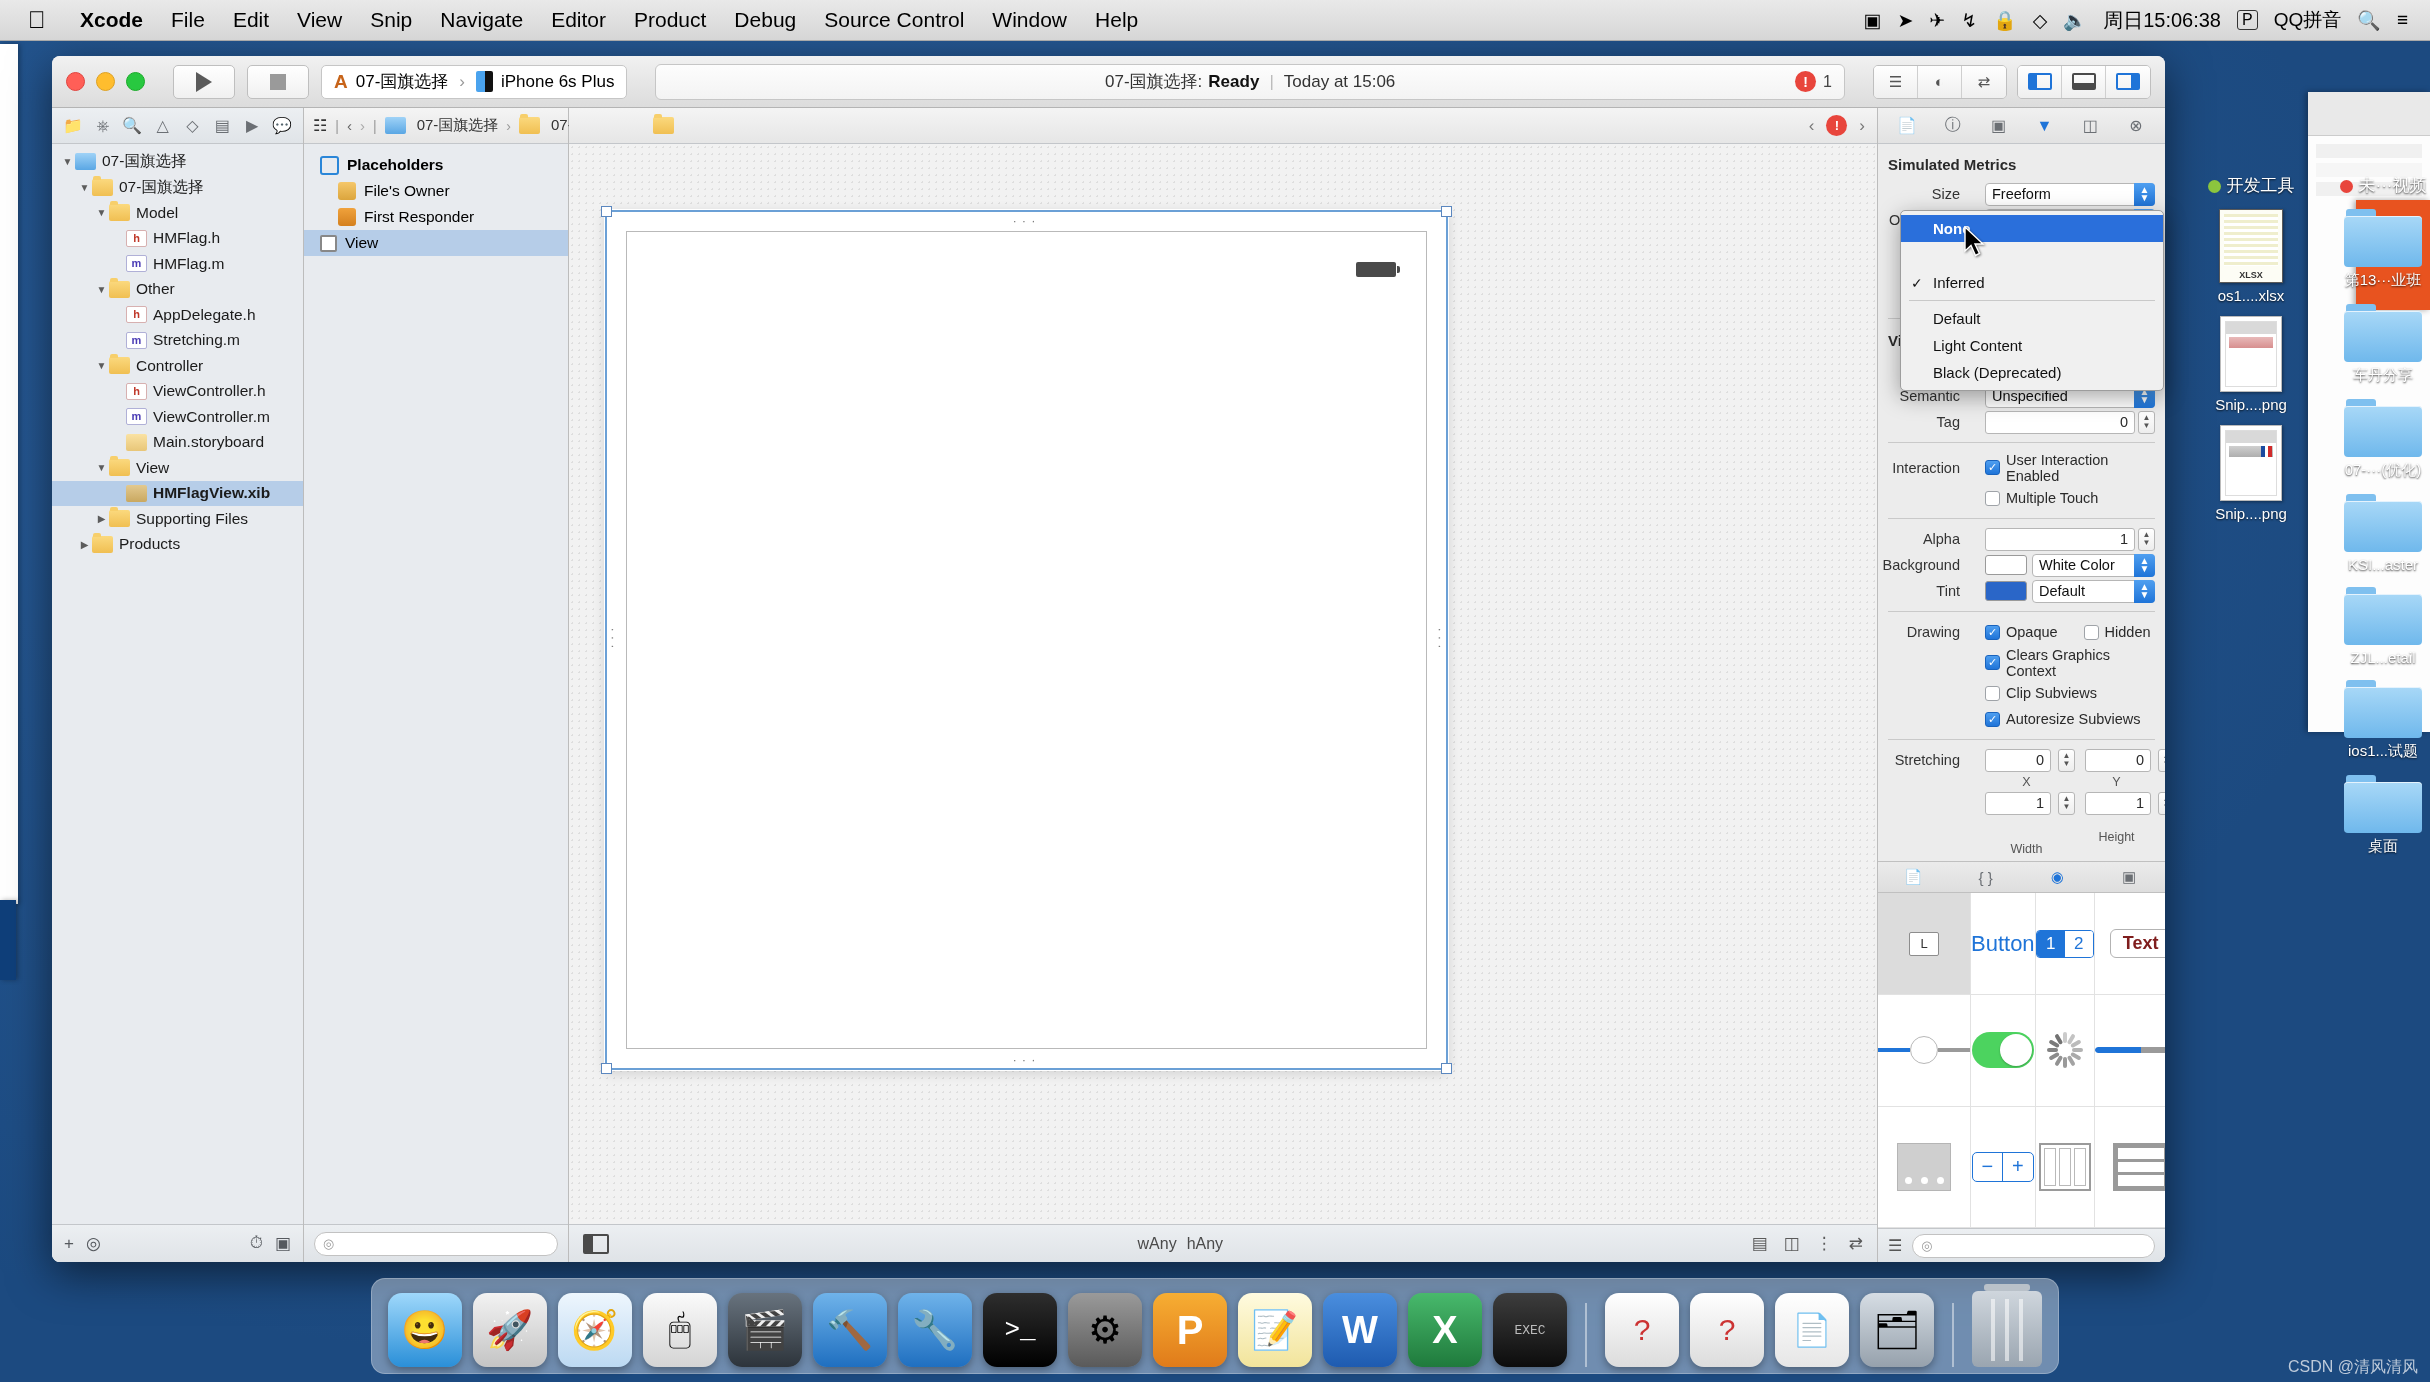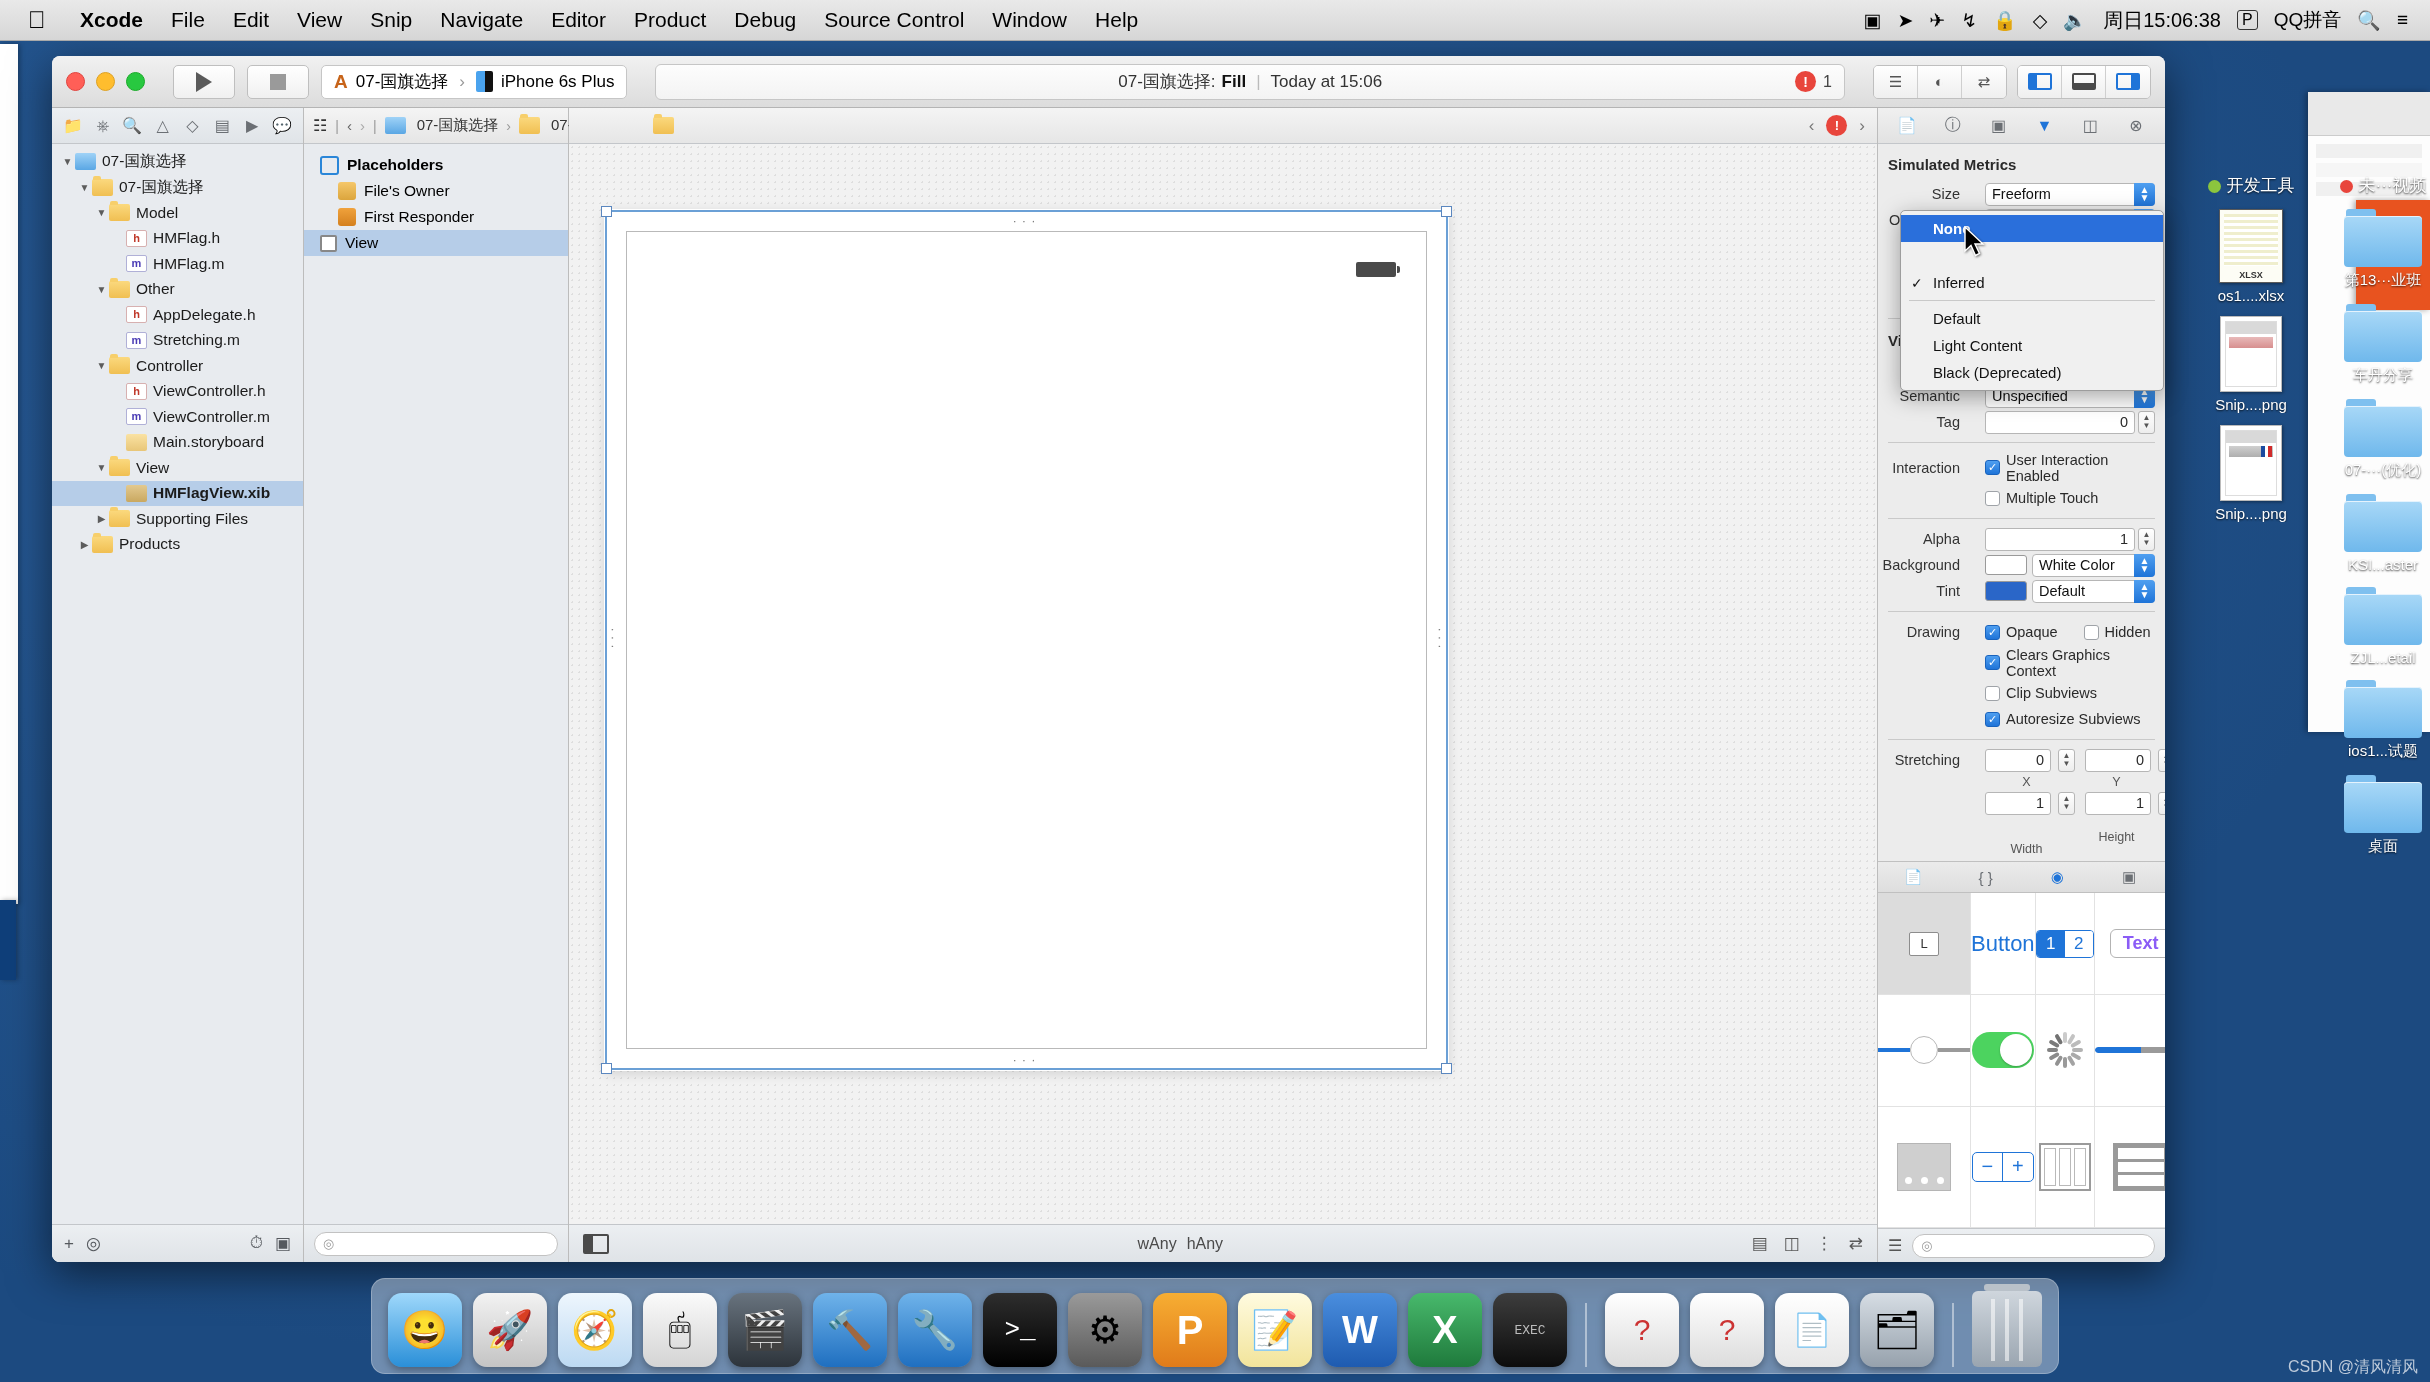--- a/index.html
+++ b/index.html
@@ -329,21 +329,21 @@
     background:linear-gradient(180deg,#eceff2,#dfe3e7);border-top:1px solid #c3c6ca;}
 
   
   .g-label{width:30px;height:24px;border:1px solid #8d8d8d;border-radius:2px;background:#fff;
     display:flex;align-items:center;justify-content:center;font-size:13px;color:#333;}
   .g-button{ color:#1f74d8; font-size:22px; }
   .g-seg{ display:flex;border:1px solid #1f74d8;border-radius:4px;overflow:hidden;font-size:17px; }
   .g-seg i{ width:28px;height:26px;display:flex;align-items:center;justify-content:center;font-style:normal;}
   .g-seg i:first-child{ background:#1f74d8;color:#fff; }
   .g-seg i:last-child{ background:#fff;color:#1f74d8; }
-  .g-text{ border:1px solid #b3b3b3;border-radius:6px;padding:3px 12px;font-size:18px;font-weight:bold;color:#8b5cf6;background:#fff;}
+  .g-text{ border:1px solid #b3b3b3;border-radius:6px;padding:3px 12px;font-size:18px;font-weight:bold;color:#7f1d1d;background:#fff;}
   .g-slider{ display:flex;align-items:center;width:92px; }
   .g-slider .l{flex:1;height:4px;background:#1f74d8;}
   .g-slider .k{width:28px;height:28px;border-radius:50%;background:#fff;border:1px solid #b8b8b8;}
   .g-slider .r{flex:1;height:4px;background:#9a9a9a;}
   .g-switch{width:62px;height:36px;border-radius:18px;background:#4cd35f;position:relative;}
   .g-switch::after{content:"";position:absolute;right:2px;top:2px;width:32px;height:32px;border-radius:50%;background:#fff;box-shadow:0 1px 2px rgba(0,0,0,.25);}
   .g-spinner{ width:38px;height:38px;position:relative; }
   .g-spinner i{ position:absolute;left:17px;top:1px;width:4px;height:11px;background:#6a6a6a;border-radius:2px;transform-origin:2px 18px;}
   .g-progress{ display:flex;align-items:center;width:92px;height:6px;border-radius:3px;overflow:hidden;}
   .g-progress .a{flex:1;background:#1f74d8;height:6px;border-radius:3px 0 0 3px;}
@@ -552,21 +552,21 @@
       </span>
     <span class="scheme">
       <span class="xc-a">A</span>
       <span>07-国旗选择</span>
       <span class="chev">›</span>
       <span class="sim-ico"></span>
       <span>iPhone 6s Plus</span>
     </span>
     <span class="status-box">
       <span style="margin-right:6px;">07-国旗选择:</span>
-      <b>Fill</b>
+      <b>Ready</b>
       <span class="sep">|</span>
       <span>Today at 15:06</span>
       <span class="err-badge">
         <span class="err-dot">!</span>
         <span style="font-size:16px;color:#444;">1</span>
       </span>
     </span>
     <span class="tb-right">
       <span class="seg">
         <div>☰</div>

